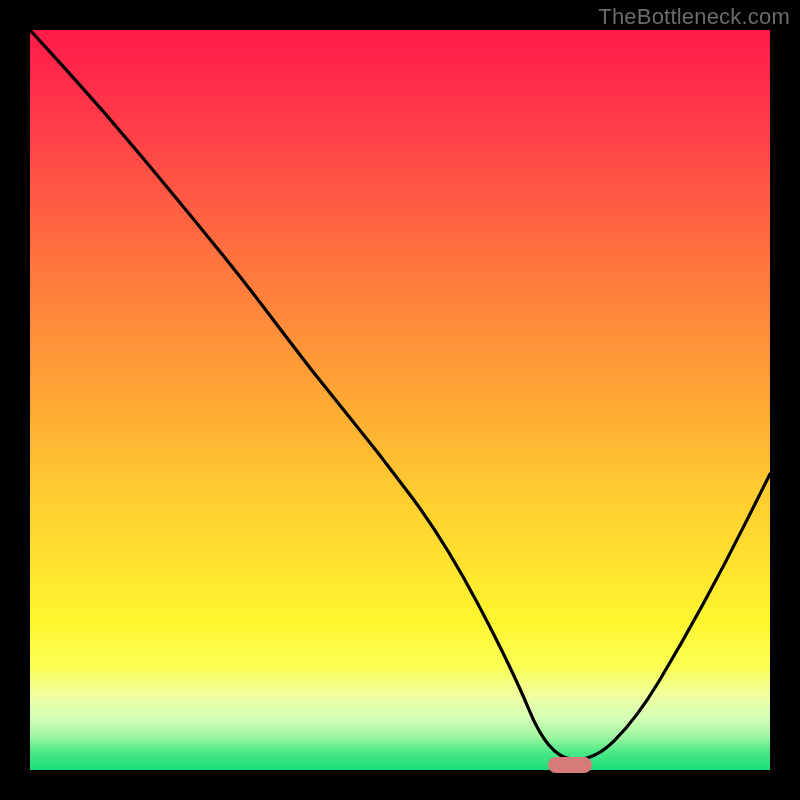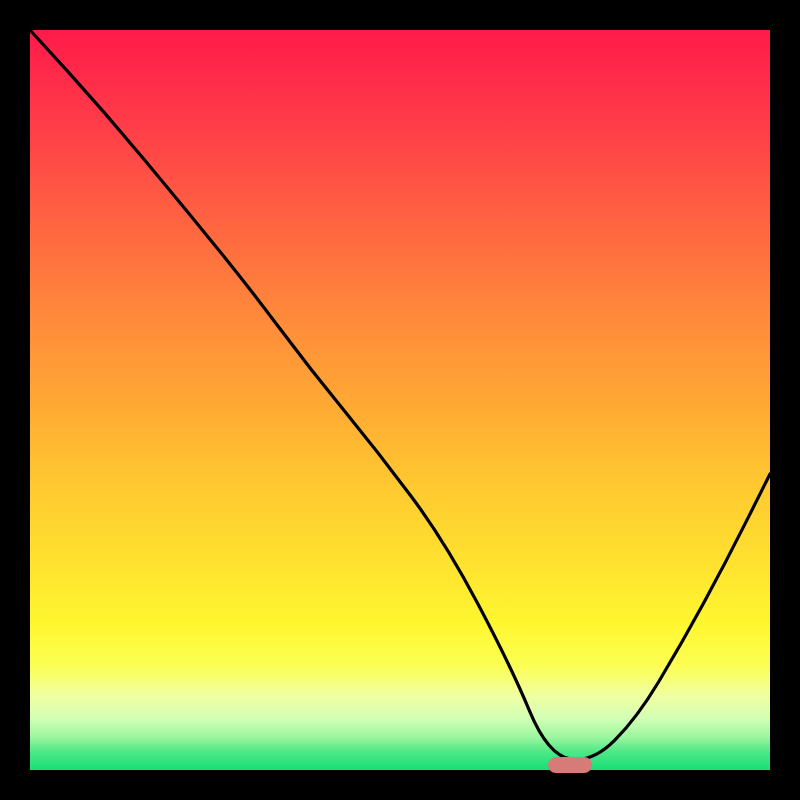--- a/index.html
+++ b/index.html
@@ -66,20 +66,21 @@
     height: 16px;
     background: #d77b79;
     border-radius: 8px;
     transform: translate(-50%, -50%);
   }
 </style>
 </head>
 <body>
 
 <div class="frame">
+  <div class="watermark">TheBottleneck.com</div>
 
   <div class="plot"></div>
 
   <svg class="curve" viewBox="0 0 740 740" preserveAspectRatio="none">
     <path fill="none" stroke="#000" stroke-width="3.2" stroke-linecap="round" d="M 0.0 0.0 Q 0.0 0.0 37.0 40.7 Q 74.0 81.4 111.0 125.8 Q 148.0 170.2 181.3 210.9 Q 214.6 251.6 247.9 296.0 Q 281.2 340.4 314.5 381.1 Q 347.8 421.8 381.1 466.2 Q 414.4 510.6 447.7 573.5 Q 481.0 636.4 499.5 680.8 Q 518.0 725.2 540.2 728.9 Q 562.4 732.6 584.6 710.4 Q 606.8 688.2 629.0 651.2 Q 651.2 614.2 673.4 573.5 Q 695.6 532.8 717.8 488.4 T 740.0 444.0"></path>
   </svg>
 
   <div class="marker" style="left: 570.2px; top: 764.82px; background: rgb(215, 123, 121);"></div>
 </div>
 

